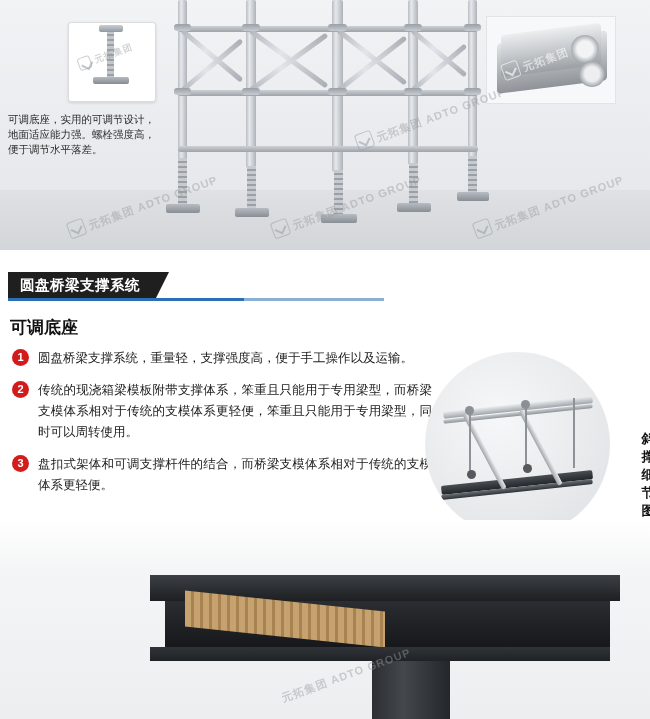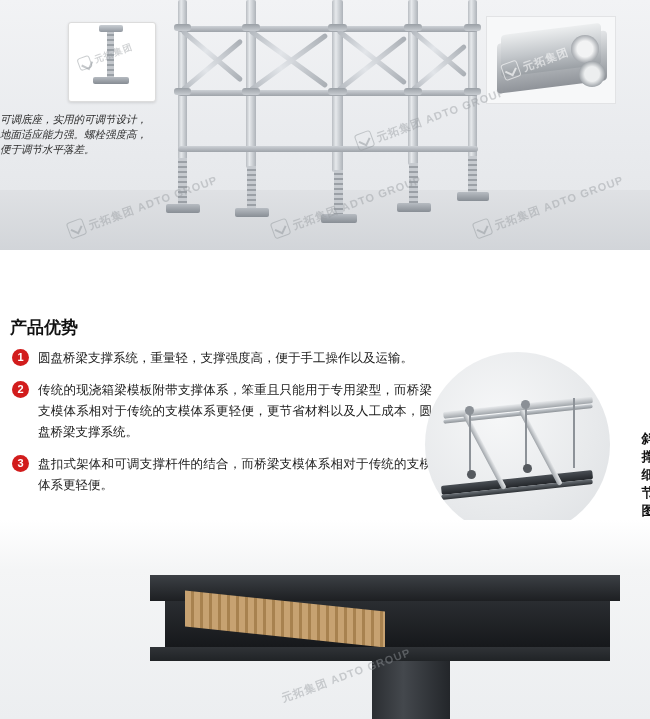--- a/index.html
+++ b/index.html
@@ -183,47 +183,52 @@
       <div class="jack" style="left:318px;top:156px;height:38px;"></div>
       <div class="baseplate" style="left:307px;top:192px;width:32px;"></div>
     </div>
 
     <div class="bubble" style="left:68px;top:22px;width:86px;height:78px;">
       <div style="position:absolute;left:38px;top:8px;width:7px;height:46px;background:repeating-linear-gradient(180deg,#c3c7cc 0 3px,#9aa0a6 3px 5px);"></div>
       <div style="position:absolute;left:24px;top:54px;width:36px;height:7px;background:linear-gradient(180deg,#b5bac0,#868c93);border-radius:2px;"></div>
       <div style="position:absolute;left:30px;top:2px;width:24px;height:7px;background:linear-gradient(180deg,#c9ced3,#9298a0);border-radius:2px;"></div>
       <div class="wm wm-dark" style="left:8px;top:26px;font-size:9px;"><span class="mark" style="width:11px;height:11px;"></span>元拓集团</div>
     </div>
-    <div class="cap" style="left:0;top:112px;width:150px;font-style:italic;">可调底座，实用的可调节设计，地面适应能力强。螺栓强度高，便于调节水平落差。</div>
+    <div class="cap" style="left:8px;top:112px;width:150px;">可调底座，实用的可调节设计，地面适应能力强。螺栓强度高，便于调节水平落差。</div>
 
     <div class="bubble-img" style="left:486px;top:16px;width:128px;height:86px;">
       <div style="position:absolute;left:10px;top:20px;width:110px;height:50px;background:linear-gradient(180deg,#e3e5e7,#b6babe 50%,#8f9399);border-radius:4px;transform:skewY(-7deg);"></div>
       <div style="position:absolute;left:14px;top:12px;width:100px;height:42px;background:linear-gradient(180deg,#eceeef,#c2c6ca 55%,#9ba0a5);border-radius:4px;transform:skewY(-7deg);"></div>
       <div style="position:absolute;left:84px;top:18px;width:28px;height:28px;border-radius:50%;background:radial-gradient(circle,#f2f3f4 40%,#a7abb0 70%,#7d8288 100%);"></div>
       <div style="position:absolute;left:92px;top:44px;width:26px;height:26px;border-radius:50%;background:radial-gradient(circle,#eceeef 40%,#a0a5aa 70%,#75797f 100%);"></div>
       <div class="wm" style="left:14px;top:36px;"><span class="mark"></span>元拓集团</div>
     </div>
 
     <div class="wm wm-dark" style="left:64px;top:196px;"><span class="mark"></span>元拓集团 ADTO GROUP</div>
     <div class="wm wm-dark" style="left:268px;top:196px;"><span class="mark"></span>元拓集团 ADTO GROUP</div>
     <div class="wm wm-dark" style="left:470px;top:196px;"><span class="mark"></span>元拓集团 ADTO GROUP</div>
     <div class="wm wm-dark" style="left:352px;top:108px;"><span class="mark"></span>元拓集团 ADTO GROUP</div>
   </div>
 
-
-  <div class="sub-title">产品优势</div>
+  <div class="banner-wrap">
+    <div class="banner">圆盘桥梁支撑系统</div>
+    <div class="banner-line"></div>
+    <div class="banner-line2"></div>
+  </div>
+
+  <div class="sub-title">可调底座</div>
 
   <div class="adv-list">
     <div class="adv-item">
       <div class="num">1</div>
       <div class="adv-text">圆盘桥梁支撑系统，重量轻，支撑强度高，便于手工操作以及运输。</div>
     </div>
     <div class="adv-item">
       <div class="num">2</div>
-      <div class="adv-text">传统的现浇箱梁模板附带支撑体系，笨重且只能用于专用梁型，而桥梁支模体系相对于传统的支模体系更轻便，更节省材料以及人工成本，圆盘桥梁支撑系统。</div>
+      <div class="adv-text">传统的现浇箱梁模板附带支撑体系，笨重且只能用于专用梁型，而桥梁支模体系相对于传统的支模体系更轻便，笨重且只能用于专用梁型，同时可以周转使用。</div>
     </div>
     <div class="adv-item">
       <div class="num">3</div>
       <div class="adv-text">盘扣式架体和可调支撑杆件的结合，而桥梁支模体系相对于传统的支模体系更轻便。</div>
     </div>
   </div>
 
   <div class="circle">
 
     <div class="truss" style="left:18px;top:52px;width:150px;height:7px;transform:rotate(-6deg);"></div>

